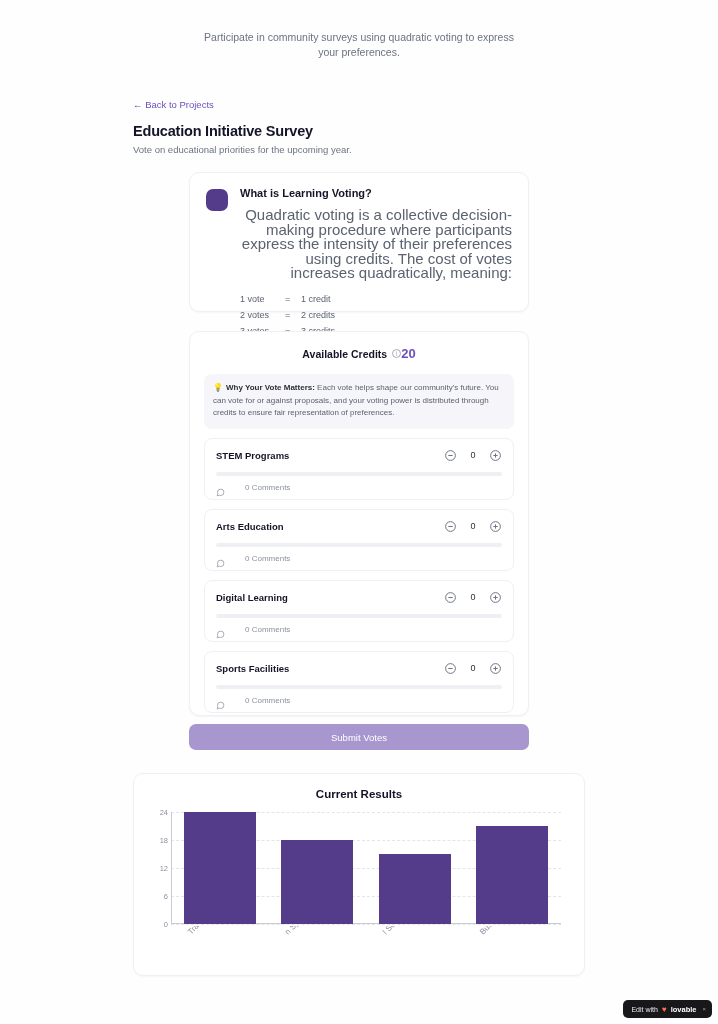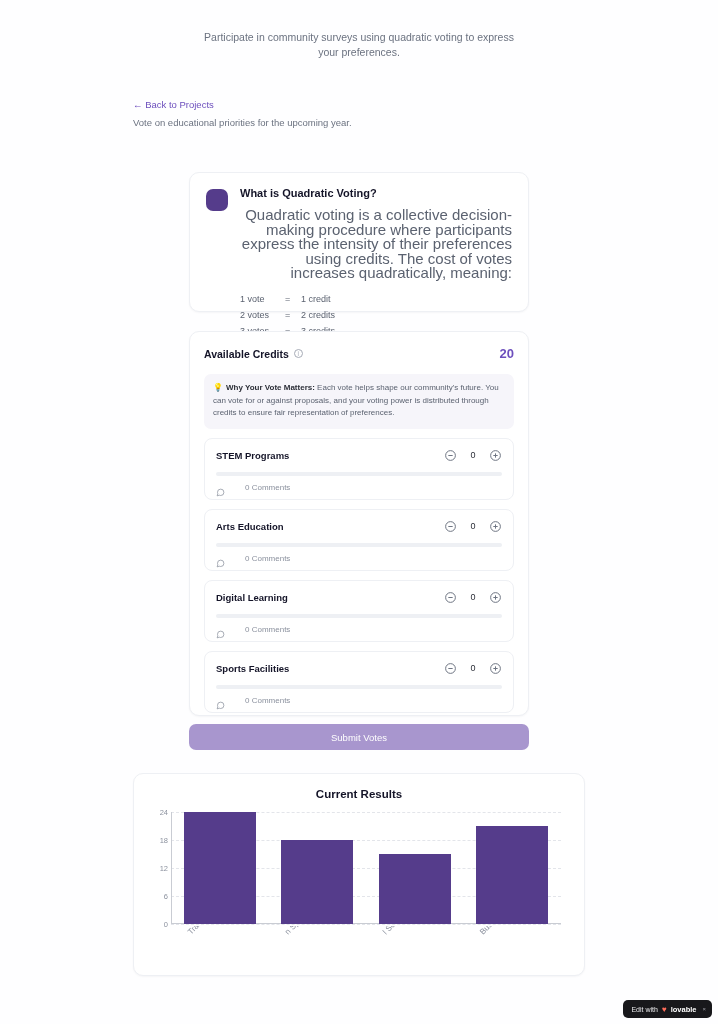--- a/index.html
+++ b/index.html
@@ -61,21 +61,21 @@
   .credit-table { margin-top: 10px; }
   .credit-row { display: flex; font-size: 9px; color:#5b6270; line-height: 16px; }
   .credit-votes { width: 45px; }
   .credit-eq { width: 16px; }
 
   
   .vote-card {
     position: absolute; left: 189px; top: 331px; width: 340px; height: 385px;
     padding: 14px 14px 12px;
   }
-  .credits-head { display:flex; align-items:center; justify-content: space-between; }
+  .credits-head { display:flex; align-items:center; justify-content: center; }
   .credits-label-wrap { display:flex; align-items:center; gap:5px; }
   .credits-label { font-size: 10.5px; font-weight: bold; color:#141428; }
   .info-i {
     width: 9px; height: 9px; border-radius:50%; border:1px solid #a6abb6;
     font-size:6.5px; line-height:8px; text-align:center; color:#a6abb6;
   }
   .credits-value { font-size: 13px; font-weight: bold; color:#6d4fbd; }
 
   .callout {
     margin-top: 13px; background:#f6f5fa; border-radius: 7px;
@@ -165,26 +165,27 @@
 
 <div class="page">
 
   <div class="hero">
     <div class="hero-sub">Participate in community surveys using quadratic voting to express your preferences.</div>
   </div>
 
   <div class="crumbs">
     <a class="back-link" href="#">← Back to Projects</a>
   </div>
+  <div class="survey-title">Education Initiative Survey</div>
   <div class="survey-sub">Vote on educational priorities for the upcoming year.</div>
 
   <div class="card info-card">
     <div class="info-badge"></div>
     <div class="info-body">
-      <div class="info-title">What is Quadratic Voting?</div>
+      <div class="info-title">What is Learning Voting?</div>
       <div class="info-text">Quadratic voting is a collective decision-making procedure where participants express the intensity of their preferences using credits. The cost of votes increases quadratically, meaning:</div>
       <div class="credit-table">
         <div class="credit-row">
           <span class="credit-votes">1 vote</span>
           <span class="credit-eq">=</span>
           <span class="credit-cost">1 credit</span>
         </div>
         <div class="credit-row">
           <span class="credit-votes">2 votes</span>
           <span class="credit-eq">=</span>

